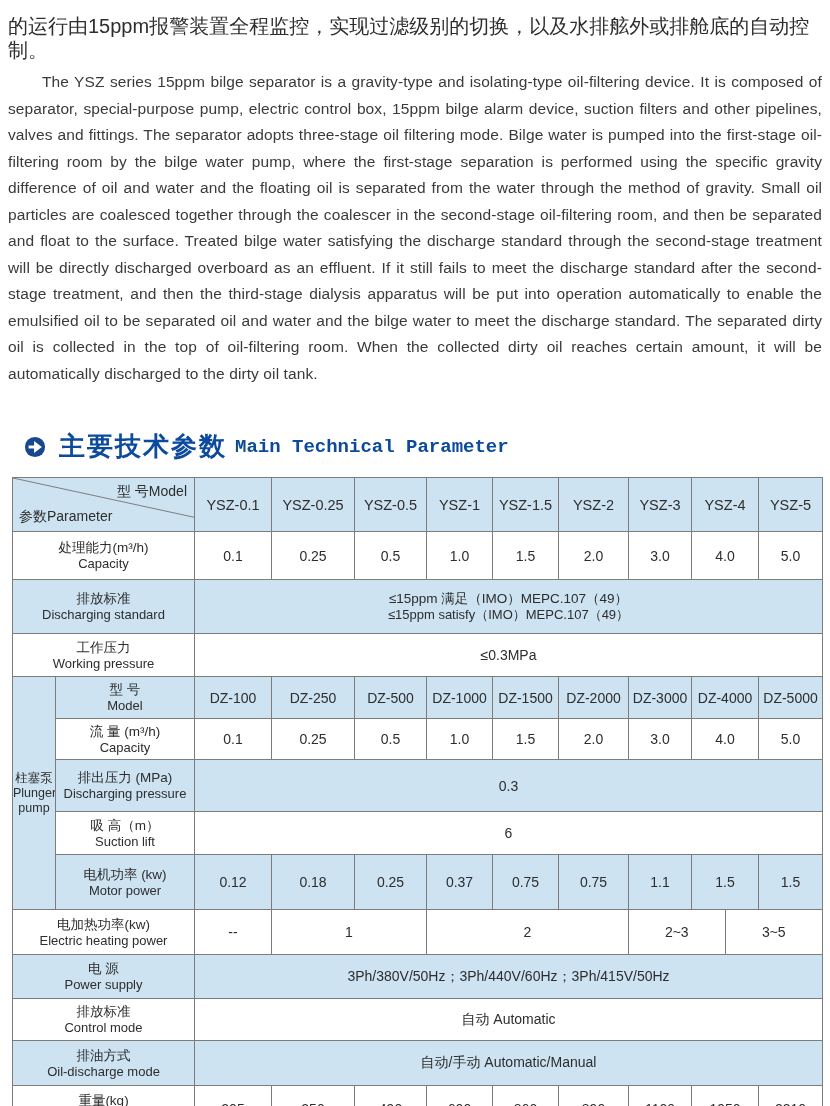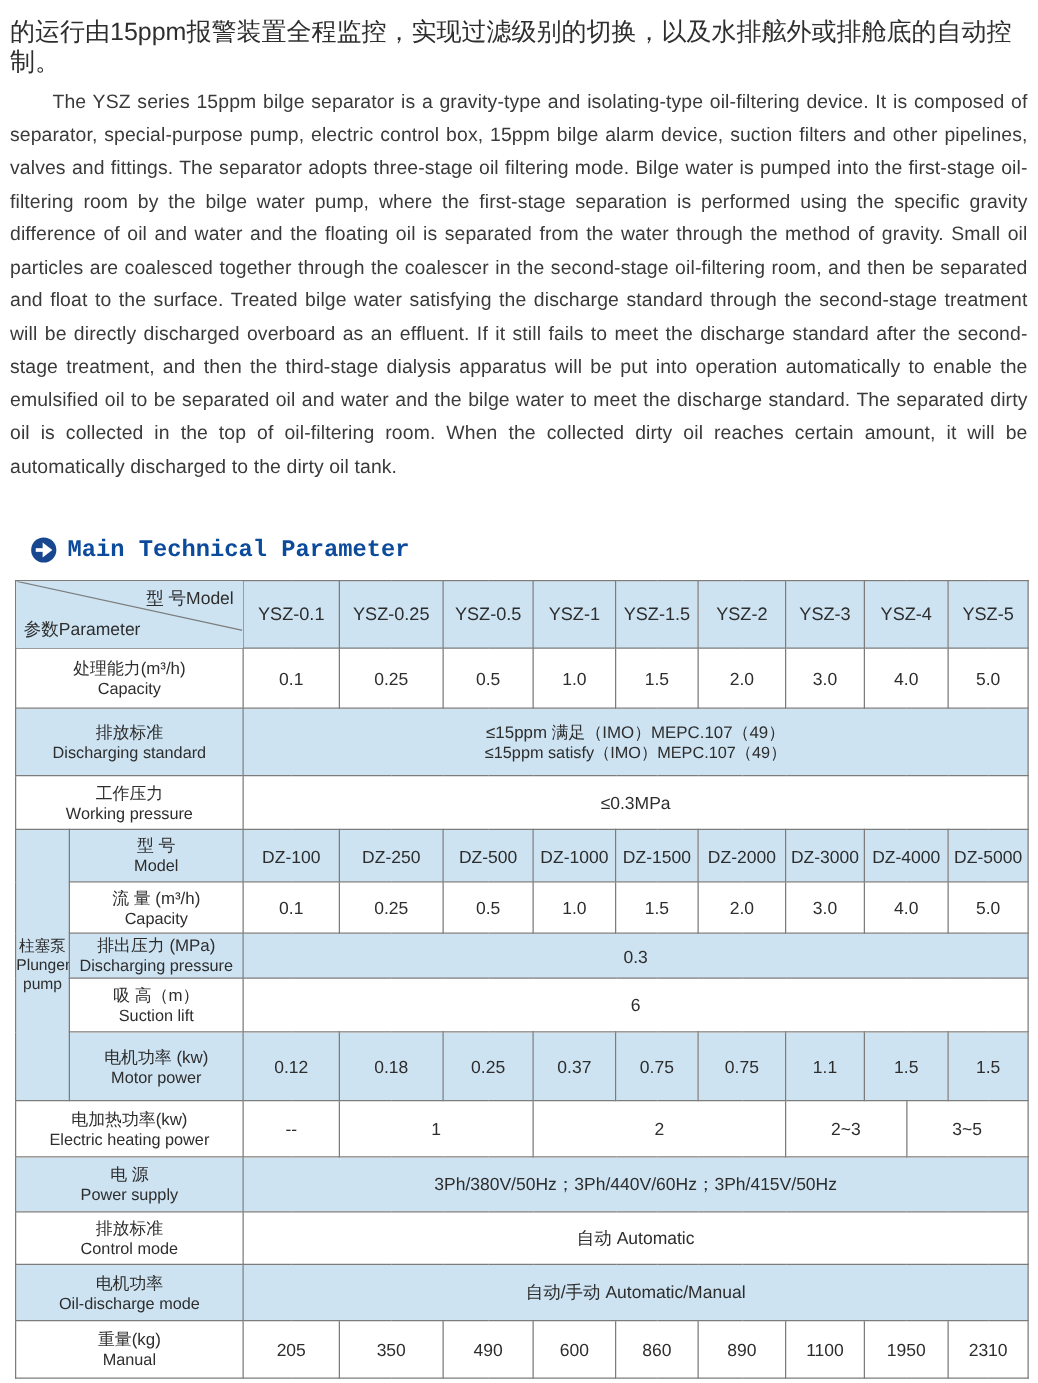--- a/index.html
+++ b/index.html
@@ -57,20 +57,21 @@
 
   <p class="intro-cn">的运行由15ppm报警装置全程监控，实现过滤级别的切换，以及水排舷外或排舱底的自动控制。</p>
   <p class="intro-en">The YSZ series 15ppm bilge separator is a gravity-type and isolating-type oil-filtering device. It is composed of separator, special-purpose pump, electric control box, 15ppm bilge alarm device, suction filters and other pipelines, valves and fittings. The separator adopts three-stage oil filtering mode. Bilge water is pumped into the first-stage oil-filtering room by the bilge water pump, where the first-stage separation is performed using the specific gravity difference of oil and water and the floating oil is separated from the water through the method of gravity. Small oil particles are coalesced together through the coalescer in the second-stage oil-filtering room, and then be separated and float to the surface. Treated bilge water satisfying the discharge standard through the second-stage treatment will be directly discharged overboard as an effluent. If it still fails to meet the discharge standard after the second-stage treatment, and then the third-stage dialysis apparatus will be put into operation automatically to enable the emulsified oil to be separated oil and water and the bilge water to meet the discharge standard. The separated dirty oil is collected in the top of oil-filtering room. When the collected dirty oil reaches certain amount, it will be automatically discharged to the dirty oil tank.</p>
 
   <div class="section-header">
     <svg class="arrow-badge" viewBox="0 0 24 24">
       <circle cx="12" cy="12" r="11" fill="#17488f"></circle>
       <rect x="5" y="10.4" width="9" height="3.2" fill="#ffffff"></rect>
       <path d="M11 5.5 L19.5 12 L11 18.5 Z" fill="#ffffff"></path>
     </svg>
+    <span class="title-cn">主要技术参数</span>
     <span class="title-en">Main Technical Parameter</span>
   </div>
 
   <table class="t">
     <colgroup>
       <col style="width:43px">
         <col style="width:139px">
       <col style="width:38.5px">
         <col style="width:38.5px">
       <col style="width:41.5px">
@@ -175,21 +176,21 @@
       <td class="val" colspan="2">0.25</td>
       <td class="val" colspan="2">0.5</td>
       <td class="val" colspan="2">1.0</td>
       <td class="val" colspan="2">1.5</td>
       <td class="val" colspan="2">2.0</td>
       <td class="val" colspan="2">3.0</td>
       <td class="val" colspan="2">4.0</td>
       <td class="val" colspan="2">5.0</td>
     </tr>
 
-    <tr class="blue" style="height:36px">
+    <tr class="blue" style="height:52px">
       <th>
         <div class="lbl-cn">排出压力 (MPa)</div>
         <div class="lbl-en">Discharging pressure</div>
       </th>
       <td class="val" colspan="18">0.3</td>
     </tr>
 
     <tr style="height:43px">
       <th>
         <div class="lbl-cn">吸 高（m）</div>
@@ -237,21 +238,21 @@
     <tr style="height:42px">
       <th colspan="2">
         <div class="lbl-cn">排放标准</div>
         <div class="lbl-en">Control mode</div>
       </th>
       <td class="val" colspan="18">自动 Automatic</td>
     </tr>
 
     <tr class="blue" style="height:45px">
       <th colspan="2">
-        <div class="lbl-cn">电机功率</div>
+        <div class="lbl-cn">排油方式</div>
         <div class="lbl-en">Oil-discharge mode</div>
       </th>
       <td class="val" colspan="18">自动/手动 Automatic/Manual</td>
     </tr>
 
     <tr style="height:46px">
       <th colspan="2">
         <div class="lbl-cn">重量(kg)</div>
         <div class="lbl-en">Manual</div>
       </th>

